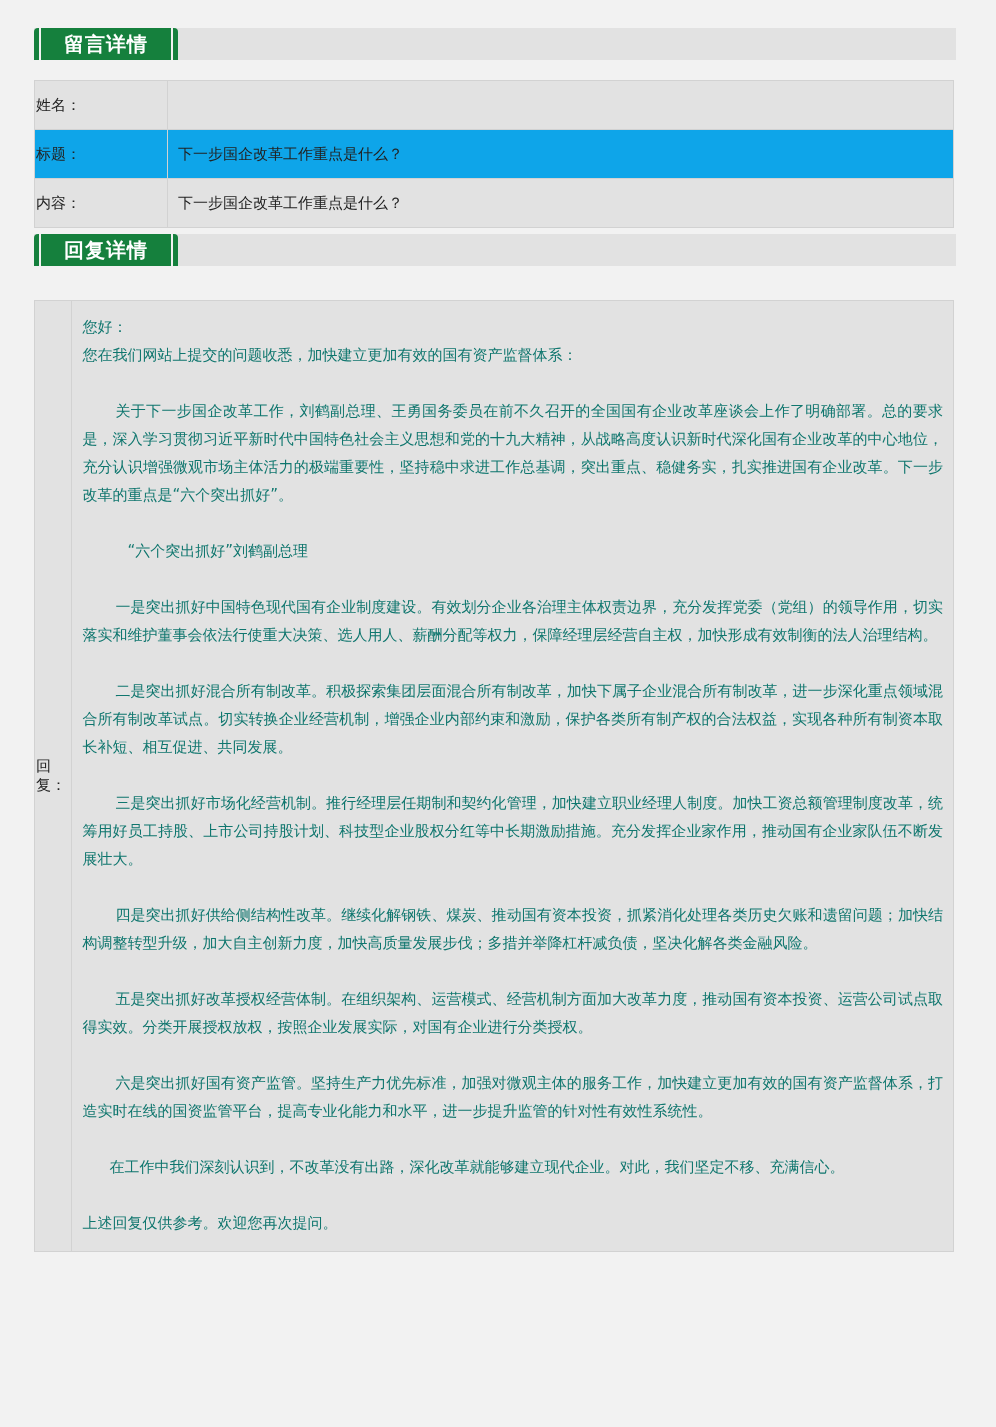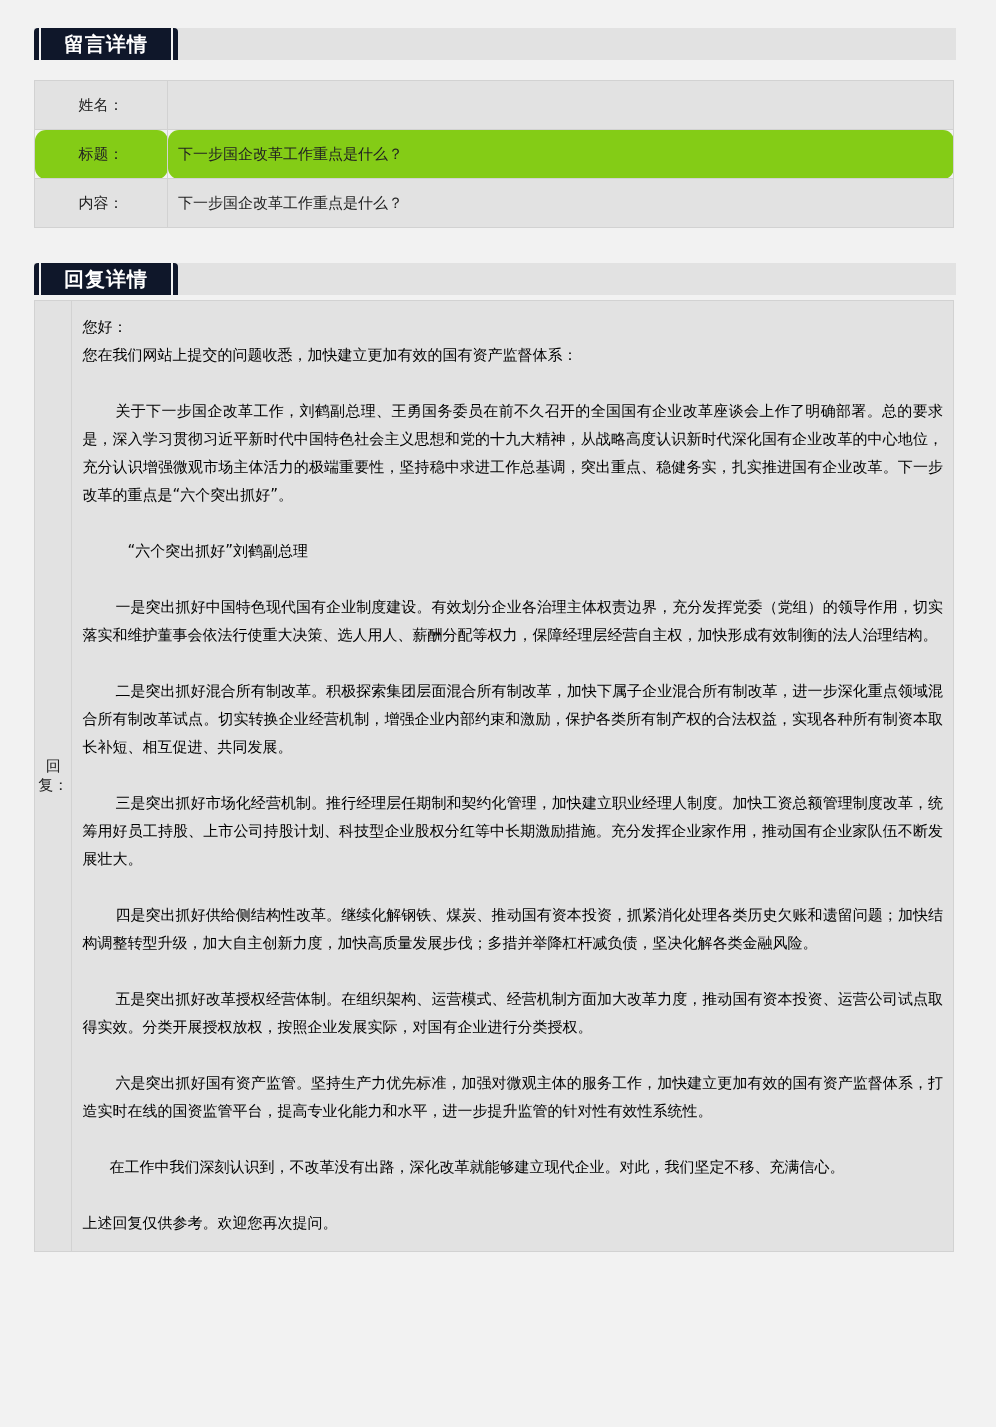--- a/index.html
+++ b/index.html
@@ -21,21 +21,21 @@
       width: 922px;
       height: 32px;
       background: #e2e2e2;
     }
     .section-tab {
       position: absolute;
       left: 0;
       top: 0;
       height: 32px;
       width: 144px;
-      background: #0f172a;
+      background: #15803d;
       border-radius: 4px 4px 0 0;
       box-sizing: border-box;
     }
     .section-tab::before,
     .section-tab::after {
       content: "";
       position: absolute;
       top: 0;
       bottom: 0;
       width: 2px;
@@ -61,23 +61,23 @@
       left: 34px;
       width: 920px;
       border-collapse: collapse;
       font-size: 15px;
     }
     table.info td {
       border: 1px solid #d2d2d2;
       vertical-align: middle;
     }
     .row-dark td { background: #e2e2e2; }
-    .row-light td { background: #84cc16; border-radius: 11px; }
+    .row-light td { background: #0ea5e9; }
     td.label {
-      text-align: center;
+      text-align: left;
       color: #222;
     }
     td.value {
       padding-left: 10px;
       color: #222;
     }
 
     #msg-table { top: 80px; }
     #msg-table tr { height: 49px; }
     #msg-table td.label { width: 130px; }
@@ -86,21 +86,21 @@
     #reply-table .meta-row { height: 49px; }
     #reply-table td.label-dept { width: 123px; }
     #reply-table td.value-dept { width: 321px; }
     #reply-table td.label-time { width: 124px; }
 
     td.reply-body {
       background: #e2e2e2;
       padding: 12px 10px 14px 10px;
       font-size: 15px;
       line-height: 28px;
-      color: #000000;
+      color: #0f766e;
       vertical-align: top;
     }
     .reply-body p {
       margin: 0;
       text-align: justify;
     }
     .reply-body .gap { height: 28px; }
     .indent-2 { text-indent: 2.2em; }
     .indent-3 { text-indent: 3em; }
     .indent-1 { text-indent: 1.8em; }
@@ -124,21 +124,21 @@
     <td class="label">标题：</td>
     <td class="value">下一步国企改革工作重点是什么？</td>
   </tr>
   <tr class="row-dark">
     <td class="label">内容：</td>
     <td class="value">下一步国企改革工作重点是什么？</td>
   </tr>
 </tbody>
   </table>
 
-<div class="section-bar" style="top:263px;">
+<div class="section-bar" style="top:234px;">
   <div class="section-tab">
     <div class="section-title">回复详情</div>
   </div>
 </div>
 
 <table class="info" id="reply-table">
   <tbody>
   <tr class="row-dark">
     <td class="label">回复：</td>
     <td class="reply-body" colspan="3">

